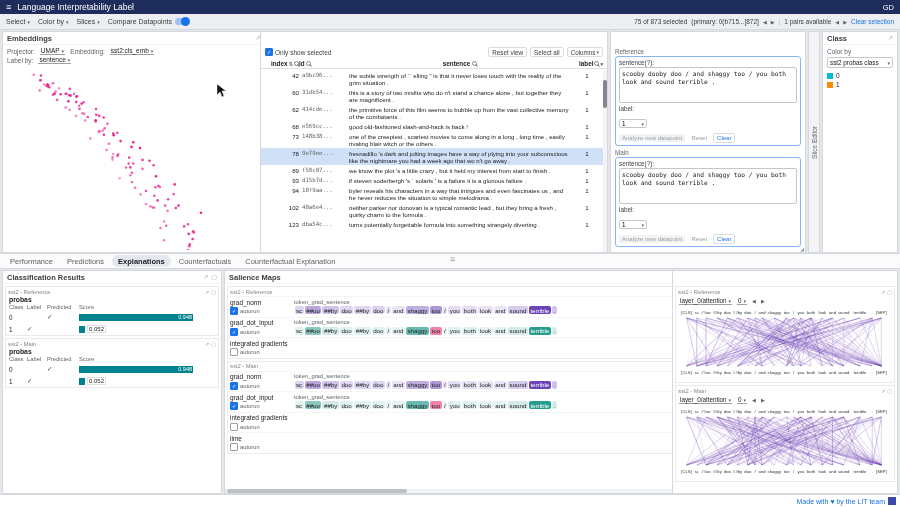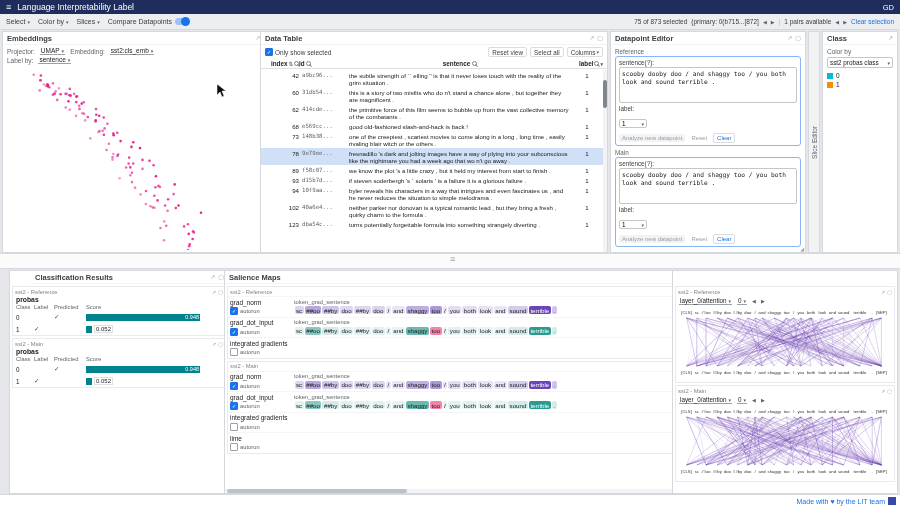--- a/index.html
+++ b/index.html
@@ -35,21 +35,21 @@
   .module-icons{display:flex;gap:3px;}
   .mi{font-size:6px;color:#9aa0a6;line-height:10px;}
   .module-body{position:absolute;top:13px;left:0;right:0;bottom:0;overflow:hidden;}
 
   .m-embed{left:2px;top:31px;width:272px;height:222px;text-align:right;}
   .m-table{left:260px;top:31px;width:348px;height:222px;}
   .m-editor{left:610px;top:31px;width:196px;height:222px;}
   .m-slice{left:808px;top:31px;width:12px;height:222px;background:#f1f3f4;display:flex;
     align-items:center;justify-content:center;}
   .m-color{left:822px;top:31px;width:76px;height:222px;}
-  .m-cls{left:9px;top:270px;width:220px;height:224px;padding-left:21px;}
+  .m-cls{left:2px;top:270px;width:220px;height:224px;}
   .m-sal{left:224px;top:270px;width:501px;height:224px;}
   .m-att{left:672px;top:270px;width:226px;height:224px;}
 
   
   .emb-controls{padding:1px 4px;font-size:6.5px;color:#5f6368;}
   .emb-line{display:flex;gap:5px;align-items:center;margin:1px 0;white-space:nowrap;}
   .emb-select{display:inline-flex;align-items:center;gap:2px;border-bottom:1px solid #9aa0a6;
     padding:0 1px;color:#202124;}
   #scatter-svg{display:block;}
 
@@ -348,27 +348,20 @@
           <circle cx="185.0" cy="158.3" r="1.3" fill="#e91e8c" fill-opacity="0.77"></circle>
           <circle cx="185.0" cy="184.1" r="1.3" fill="#e91e8c" fill-opacity="0.75"></circle>
           <circle cx="190.0" cy="165.4" r="1.3" fill="#e91e8c" fill-opacity="0.80"></circle>
           <circle cx="190.9" cy="166.4" r="1.3" fill="#e91e8c" fill-opacity="0.79"></circle>
           <path d="M214,18 l0,11 3,-3 2,5 2,-1 -2,-5 4,0 z" fill="#111" stroke="#fff" stroke-width="0.5"></path>
         </svg>
     </div>
   </section>
 
   <section class="module m-table">
-    <div class="module-header">
-      <span class="module-title">Data Table</span>
-      <span class="module-icons">
-        <span class="mi">↗</span>
-        <span class="mi">▢</span>
-      </span>
-    </div>
     <div class="module-body">
       <div class="dt-controls">
         <span class="dt-check">
           <span class="cb on">✓</span>
           <span>Only show selected</span>
         </span>
         <span class="dt-buttons">
           <span class="dt-btn">Reset view</span>
           <span class="dt-btn">Select all</span>
           <span class="dt-btn">
@@ -465,27 +458,20 @@
             <span class="dc-label">1</span>
           </div>
         </div>
       <div class="vscroll">
           <div class="vthumb"></div>
         </div>
     </div>
   </section>
 
   <section class="module m-editor">
-    <div class="module-header">
-      <span class="module-title">Datapoint Editor</span>
-      <span class="module-icons">
-        <span class="mi">↗</span>
-        <span class="mi">▢</span>
-      </span>
-    </div>
     <div class="module-body ed-body">
 
       <div class="ed-section-name">Reference</div>
       <div class="ed-box">
         <div class="ed-field-label">sentence(?):</div>
         <div class="ed-textarea">scooby dooby doo / and shaggy too / you both look and sound terrible .</div>
         <div class="ed-field-label">label:</div>
         <span class="ed-select">
           <span>1</span>
           <span class="caret">▾</span>
@@ -540,20 +526,27 @@
           </div>
           <div class="leg-row">
             <span class="leg-swatch" style="background: rgb(251, 140, 0);"></span>
             <span class="leg-label">1</span>
           </div>
         </div>
     </div>
   </section>
 
   <div class="tabbar">
+    <span id="tabs" style="display:flex;gap:2px;">
+        <span class="tab">Performance</span>
+        <span class="tab">Predictions</span>
+        <span class="tab active">Explanations</span>
+        <span class="tab">Counterfactuals</span>
+        <span class="tab">Counterfactual Explanation</span>
+      </span>
     <span class="tab-handle">≡</span>
   </div>
 
   <section class="module m-cls">
     <div class="module-header">
       <span class="module-title">Classification Results</span>
       <span class="module-icons">
         <span class="mi">↗</span>
         <span class="mi">▢</span>
       </span>

